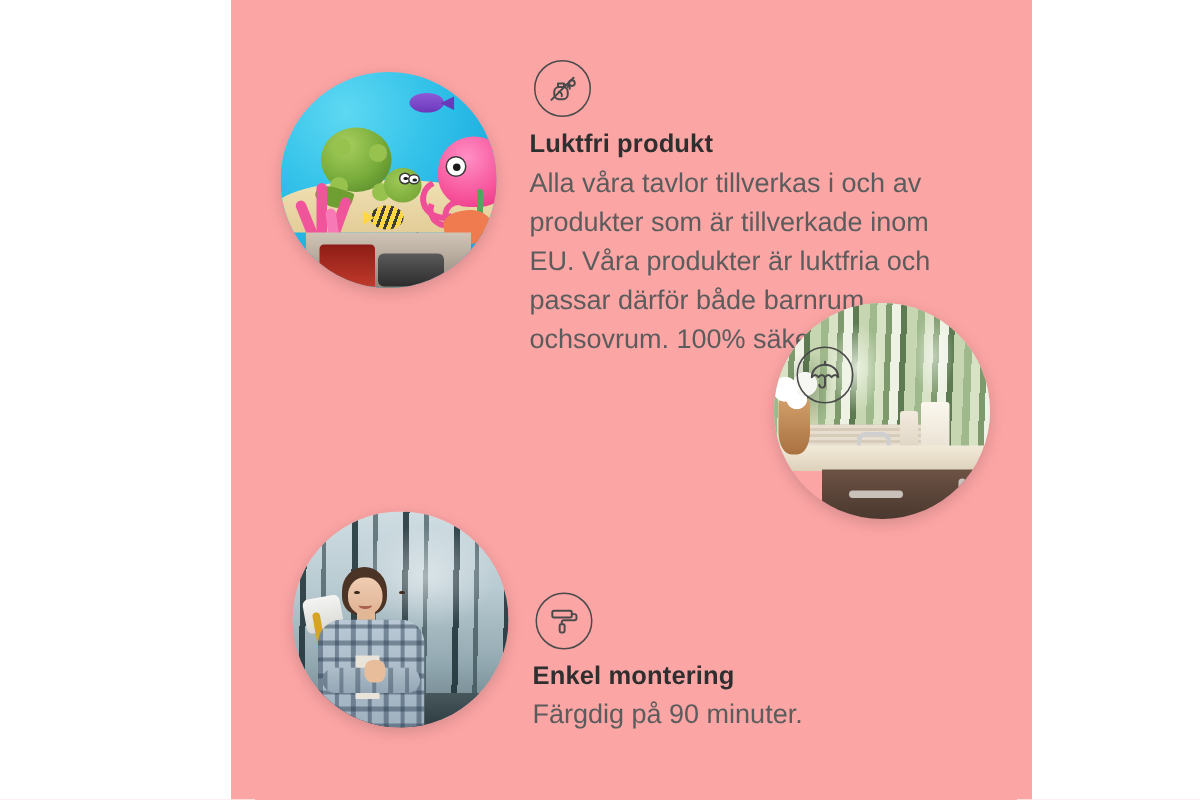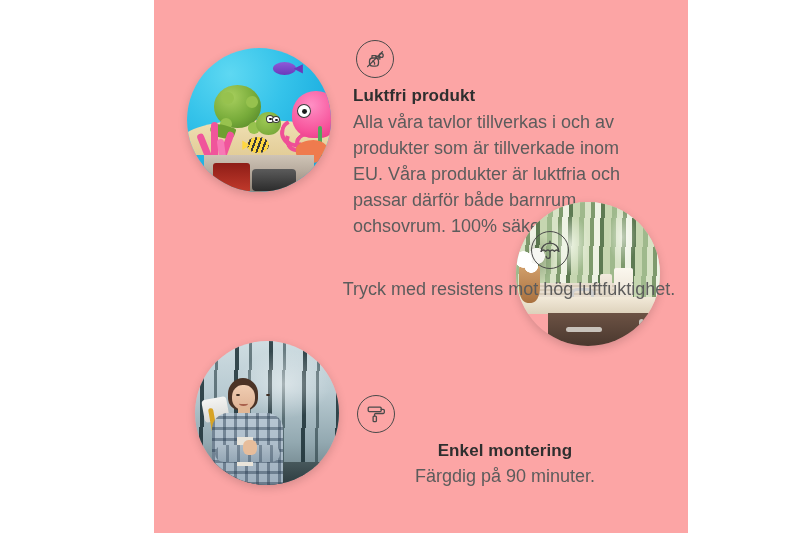--- a/index.html
+++ b/index.html
@@ -323,21 +323,21 @@
   .feature-1 { left: 199px; top: 40px; width: 300px; }
   .feature-1 .icon-circle { margin-left: 3px; margin-bottom: 8px; }
   .feature-1 .f-title { margin-bottom: 4px; }
   .feature-1 .f-desc { width: 284px; }
 
   .feature-2 { left: 80px; top: 231px; width: 390px; text-align: center; }
   .feature-2 .icon-circle { margin: 0 auto 8px; transform: translateX(121px); }
   .feature-2 .f-title { margin-bottom: 3px; transform: translateX(121px); }
   .feature-2 .f-desc { transform: translateX(80px); }
 
-  .feature-3 { left: 201px; top: 395px; width: 300px; text-align: center; }
+  .feature-3 { left: 201px; top: 395px; width: 300px; }
   .feature-3 .icon-circle { margin-left: 2px; margin-bottom: 8px; }
   .feature-3 .f-title { margin-bottom: 3px; }
 </style>
 </head>
 <body>
 
 <div class="stage">
 
   <div class="panel">
 
@@ -404,21 +404,20 @@
 
     <div class="feature feature-2">
       <div class="icon-circle">
         <svg width="24" height="24" viewBox="0 0 24 24" fill="none" stroke="#4a4a4a" stroke-width="1.3" stroke-linecap="round" stroke-linejoin="round">
           <path d="M3.2 13.4c0-4.8 3.9-8.3 8.8-8.3s8.8 3.5 8.8 8.3"></path>
           <path d="M3.2 13.4c1.5-1.9 3-1.9 4.4 0 1.5-1.9 3-1.9 4.4 0 1.5-1.9 3-1.9 4.4 0 1.5-1.9 3-1.9 4.4 0"></path>
           <path d="M12 5.1V3.2"></path>
           <path d="M12 13.4v5.1a1.9 1.9 0 0 1-3.8 0"></path>
         </svg>
       </div>
-      <div class="f-desc">Tryck med resistens mot hög luftfuktighet.</div>
     </div>
 
     <div class="disc disc-forest">
       <div class="forest-bg"></div>
       <div class="forest-ground"></div>
       <div class="woman">
         <div class="roller-head"></div>
         <div class="roller-handle"></div>
         <div class="w-hair"></div>
         <div class="w-face"></div>

